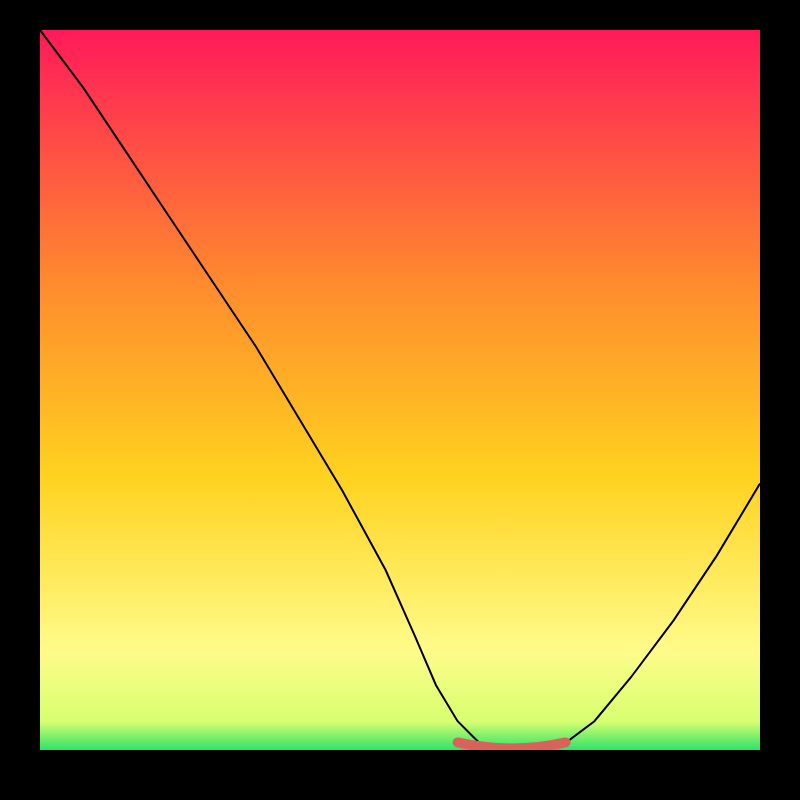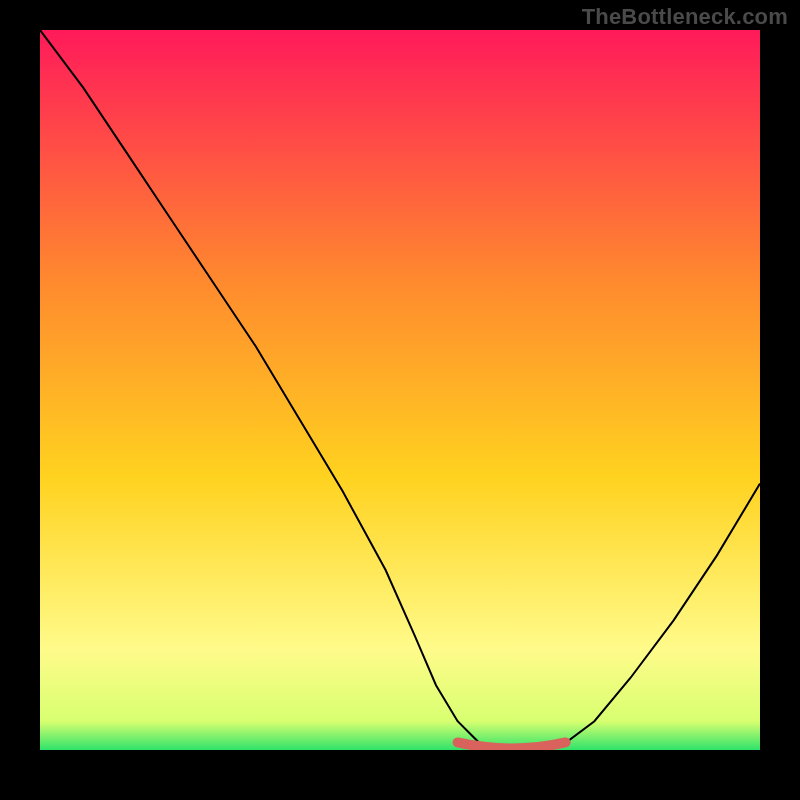--- a/index.html
+++ b/index.html
@@ -36,21 +36,20 @@
   svg {
     display: block;
     width: 720px;
     height: 720px;
   }
 </style>
 </head>
 <body>
 
 <div class="frame">
-  <div class="watermark">TheBottleneck.com</div>
 
   <div class="plot-wrap">
     <svg viewBox="0 0 720 720">
       <defs>
         <linearGradient id="bg" x1="0" y1="0" x2="0" y2="1">
           <stop id="g0" offset="0%" stop-color="#ff1a5a"></stop>
           <stop id="g1" offset="35%" stop-color="#ff8a2e"></stop>
           <stop id="g2" offset="62%" stop-color="#ffd21f"></stop>
           <stop id="g3" offset="86%" stop-color="#fffb8a"></stop>
           <stop id="g4" offset="96%" stop-color="#d8ff70"></stop>

